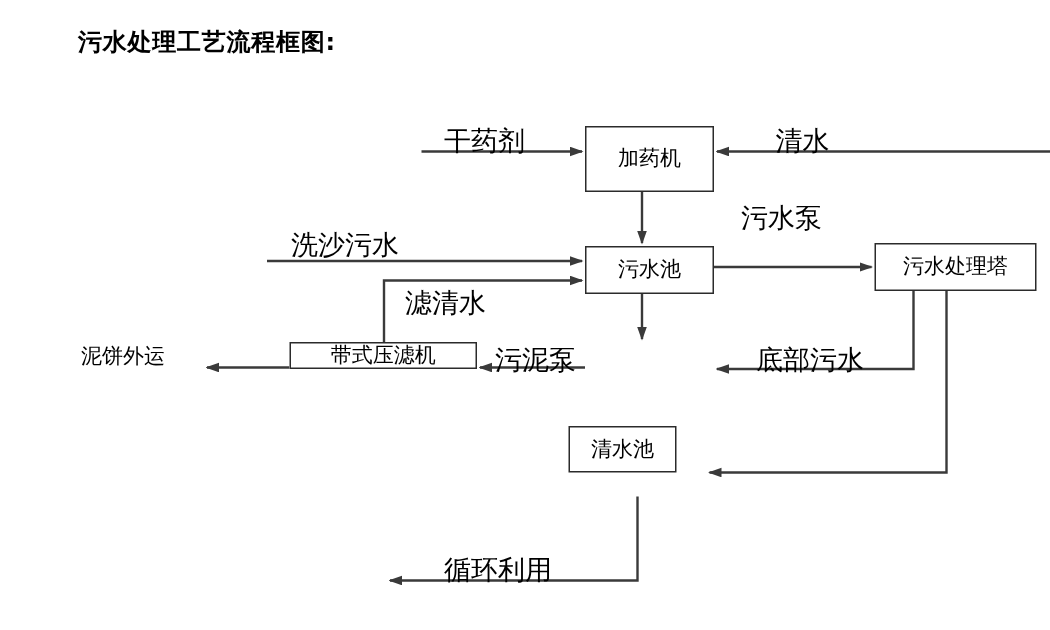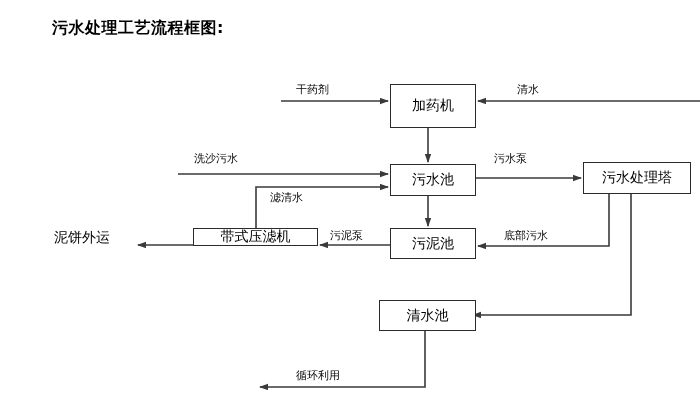--- a/index.html
+++ b/index.html
@@ -40,21 +40,21 @@
     background: #ffffff;
     display: flex;
     align-items: center;
     justify-content: center;
     font-size: 14px;
     color: #000000;
     white-space: nowrap;
   }
   .edge-label {
     position: absolute;
-    font-size: 11px;
+    font-size: 18px;
     color: #000000;
     white-space: nowrap;
   }
   .endpoint-label {
     position: absolute;
     font-size: 14px;
     color: #000000;
     white-space: nowrap;
     text-align: center;
   }
@@ -105,36 +105,33 @@
   </div>
 
   <div class="node-box" style="left:545px; top:162px; width:108px; height:32px;">
     <span>污水处理塔</span>
   </div>
 
   <div class="node-box" style="left:352px; top:164px; width:86px;  height:32px;">
     <span>污水池</span>
   </div>
 
-  <div class="node-box" style="left:352px; top:228px; width:86px;  height:31px;">
-    <span>污泥池</span>
-  </div>
 
   <div class="node-box" style="left:155px; top:228px; width:125px; height:18px;">
     <span>带式压滤机</span>
   </div>
 
-  <div class="node-box" style="left:341px; top:300px; width:97px;  height:31px;">
+  <div class="node-box" style="left:341px; top:284px; width:72px;  height:31px;">
     <span>清水池</span>
   </div>
 
   <div class="edge-label" style="left:258px; top:82px;">干药剂</div>
   <div class="edge-label" style="left:479px; top:82px;">清水</div>
   <div class="edge-label" style="left:156px; top:151px;">洗沙污水</div>
   <div class="edge-label" style="left:232px; top:190px;">滤清水</div>
-  <div class="edge-label" style="left:456px; top:151px;font-family:Liberation Mono, monospace;">污水泵</div>
+  <div class="edge-label" style="left:456px; top:133px;font-family:Liberation Mono, monospace;">污水泵</div>
   <div class="edge-label" style="left:292px; top:228px;">污泥泵</div>
   <div class="edge-label" style="left:466px; top:228px;">底部污水</div>
   <div class="edge-label" style="left:258px; top:368px;">循环利用</div>
 
   <div class="endpoint-label" style="left:16px; top:229px;">泥饼外运</div>
 
 </div>
 
 </body></html>

